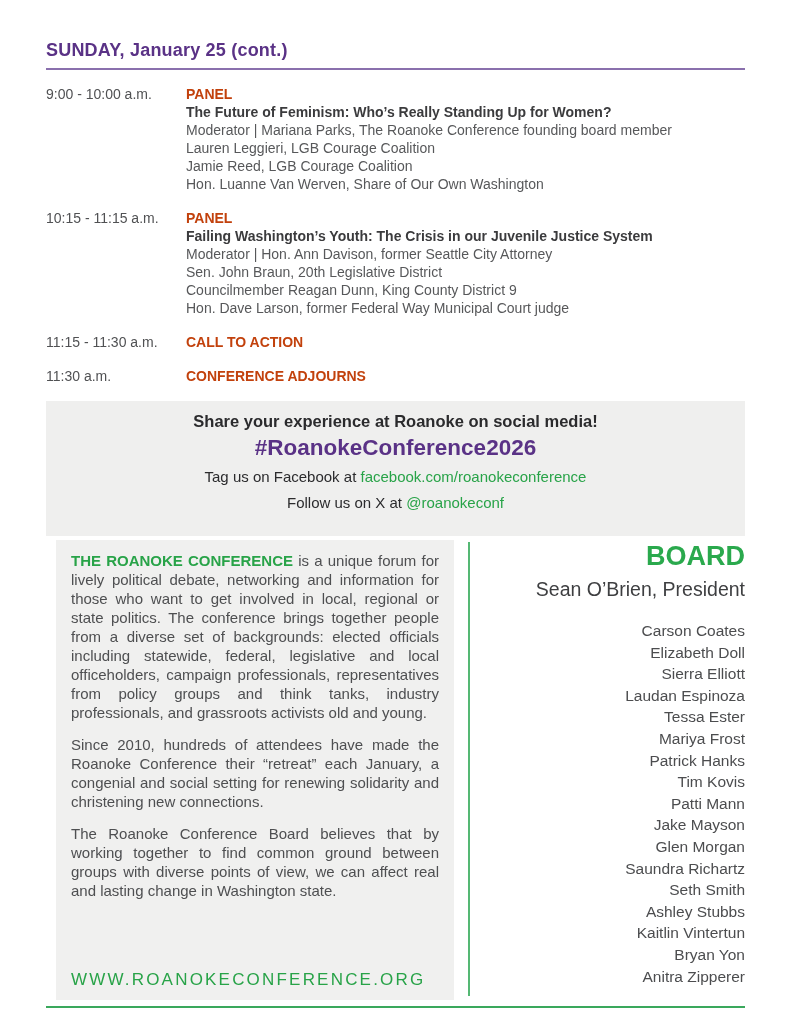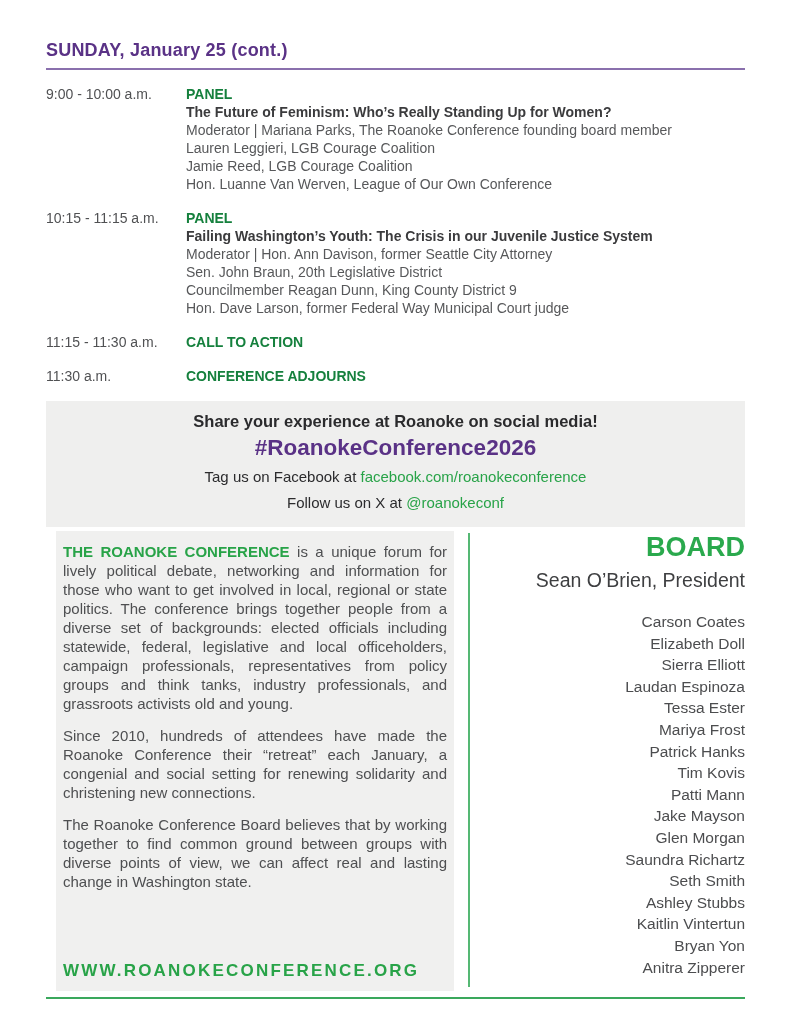--- a/index.html
+++ b/index.html
@@ -7,36 +7,36 @@
   body { width:791px; height:1024px; font-family:"Liberation Sans", sans-serif; -webkit-font-smoothing:antialiased; }
   .page { width:791px; height:1024px; padding:40px 46px 0 46px; overflow:hidden; }
 
   .page-title { font-size:18px; font-weight:700; color:#5a3286; letter-spacing:.2px; }
   .purple-rule { border:none; border-top:2px solid #8a70ad; margin-top:7px; }
 
   .schedule { margin-top:15px; }
   .session { display:flex; margin-bottom:16px; }
   .session-time { width:140px; flex:0 0 140px; font-size:14px; color:#505153; line-height:18px; }
   .session-body { flex:1 1 auto; font-size:14px; color:#57585a; line-height:18px; }
-  .session-category { color:#15803d; font-weight:700; }
+  .session-category { color:#c2410c; font-weight:700; }
   .session-title { color:#3b3b3d; font-weight:700; }
 
-  .social-box { background:#efefee; text-align:center; padding:8px 10px 14px; margin-top:6px; }
+  .social-box { background:#efefee; text-align:center; padding:8px 10px 23px; margin-top:6px; }
   .social-line1 { font-size:16.5px; font-weight:700; color:#2b2b2d; line-height:21px; margin-top:2px; }
   .social-hashtag { font-size:22.5px; font-weight:700; color:#5a3286; line-height:28px; margin-top:2px; }
   .social-fb, .social-x { font-size:15px; font-weight:400; color:#2b2b2d; line-height:20px; margin-top:5px; }
   .social-x { margin-top:6px; }
   .green-link { color:#28a348; }
 
   .columns { display:flex; margin-top:4px; height:460px; overflow:hidden; }
   .about-box { background:#f0f0ef; width:398px; flex:0 0 398px; margin-left:10px;
-               padding:11px 7px 10px; height:100%; overflow:hidden; display:flex; flex-direction:column; }
+               padding:11px 15px 10px; height:100%; overflow:hidden; display:flex; flex-direction:column; }
   .about-box p { font-size:15px; line-height:19px; color:#4e4f51; text-align:justify; margin-bottom:13px; }
   .about-lead { color:#28a348; font-weight:700; }
-  .website-link { color:#28a348; font-weight:700; font-size:17px; letter-spacing:2.2px; margin-top:auto; white-space:nowrap; }
+  .website-link { color:#28a348; font-weight:400; font-size:17px; letter-spacing:2.2px; margin-top:auto; white-space:nowrap; }
 
   .column-divider { width:2px; flex:0 0 2px; background:#55b874; margin:2px 0 4px 14px; }
 
   .board-col { flex:1 1 auto; text-align:right; overflow:hidden; }
   .board-heading { color:#2aa94d; font-size:27px; font-weight:700; line-height:32px; }
   .board-president { color:#3e3f41; font-size:19.5px; line-height:24px; margin-top:5px; }
   .board-list { margin-top:19px; }
   .board-member { font-size:15.5px; color:#4c4d4f; line-height:21.6px; }
 
   .green-rule { border:none; border-top:2px solid #3aa85c; margin-top:6px; }
@@ -52,21 +52,21 @@
   <div class="schedule">
   <div class="session">
     <div class="session-time">9:00 - 10:00 a.m.</div>
     <div class="session-body">
       <div class="session-category">PANEL</div>
       <div class="session-title">The Future of Feminism: Who’s Really Standing Up for Women?</div>
       <div class="session-lines">
             <div class="speaker-line">Moderator | Mariana Parks, The Roanoke Conference founding board member</div>
             <div class="speaker-line">Lauren Leggieri, LGB Courage Coalition</div>
             <div class="speaker-line">Jamie Reed, LGB Courage Coalition</div>
-            <div class="speaker-line">Hon. Luanne Van Werven, League of Our Own Conference</div>
+            <div class="speaker-line">Hon. Luanne Van Werven, Share of Our Own Washington</div>
           </div>
     </div>
   </div>
 
   <div class="session">
     <div class="session-time">10:15 - 11:15 a.m.</div>
     <div class="session-body">
       <div class="session-category">PANEL</div>
       <div class="session-title">Failing Washington’s Youth: The Crisis in our Juvenile Justice System</div>
       <div class="session-lines">

